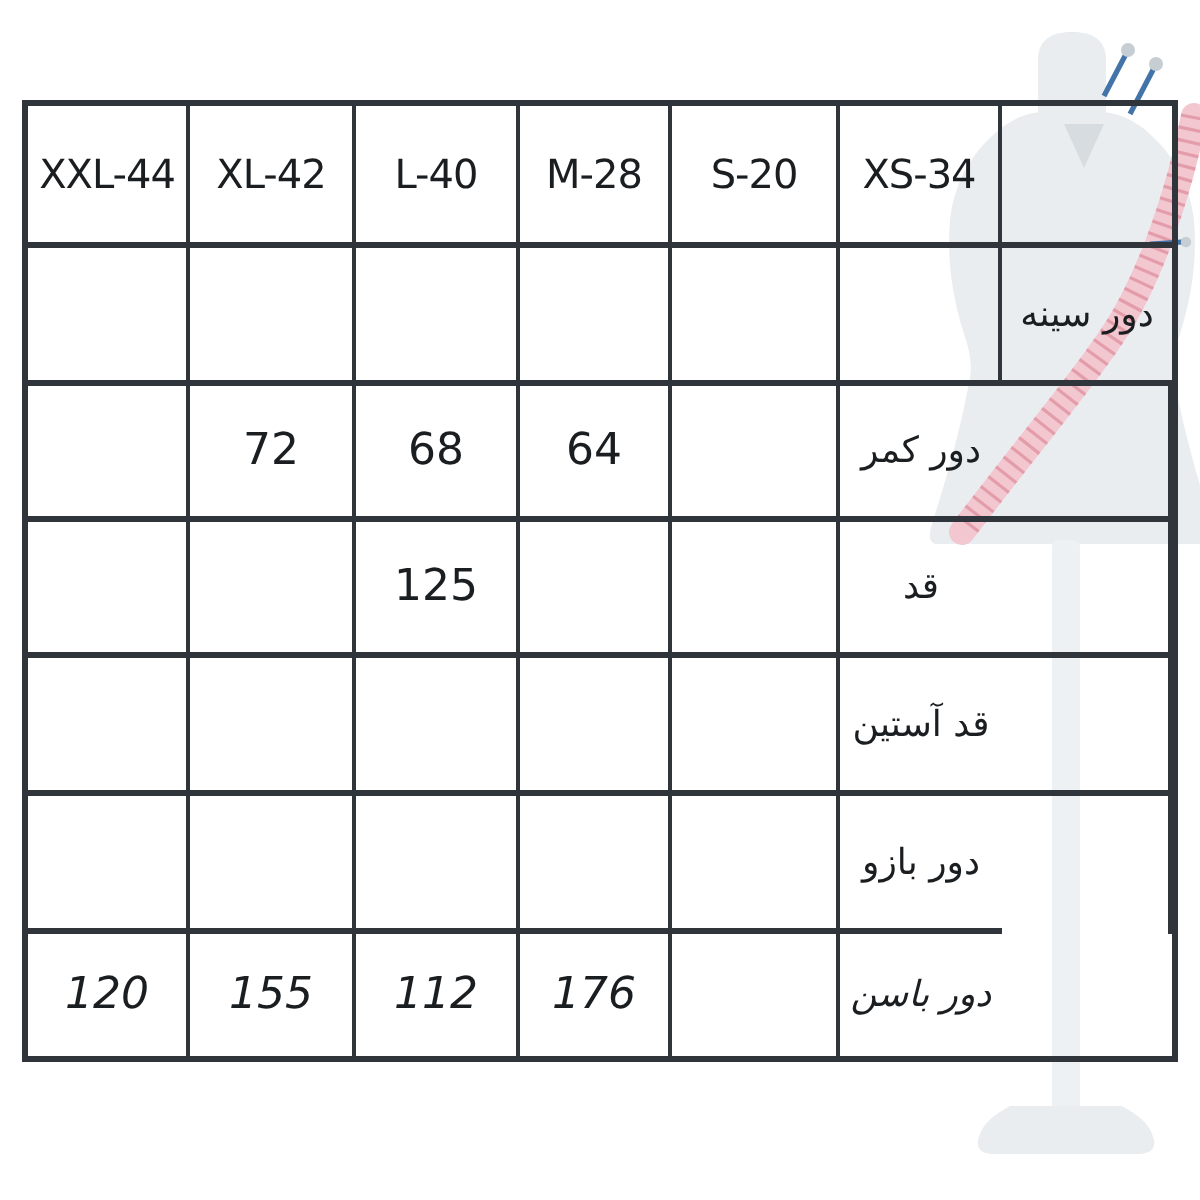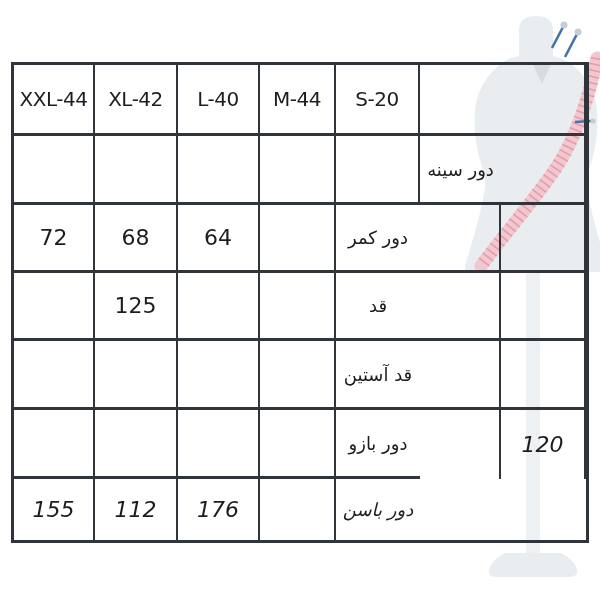--- a/index.html
+++ b/index.html
@@ -1,20 +1,20 @@
 <!DOCTYPE html>
 <html style="--line: #2f353a; --text: #1b1e21;"><head>
 <meta charset="utf-8">
 <style>
   html,body{margin:0;padding:0;}
   body{width:600px;height:600px;background:#ffffff;font-family:"DejaVu Sans",sans-serif;}
   .stage{position:relative;width:600px;height:600px;background:#ffffff;overflow:hidden;}
   .mannequin{position:absolute;left:0;top:0;width:600px;height:600px;}
   .grid{
-    position:absolute;left:11px;top:62px;width:578px;height:481px;
+    position:absolute;left:11px;top:50px;width:578px;height:481px;
     display:grid;
     grid-template-columns:81px 83px 82px 76px 84px 81px 1fr;
     grid-template-rows:71px 69px 68px 68px 69px 69px 1fr;
     border:3px solid var(--line,#2f353a);
     box-sizing:border-box;
     z-index:2;
   }
   .cell{
     box-sizing:border-box;
     border-right:2px solid var(--line,#2f353a);
@@ -68,22 +68,23 @@
     <g>
       <line x1="575" y1="122" x2="591" y2="121" stroke-width="2.4" stroke="#4273a9"></line>
       <circle cx="593" cy="121" r="2.6" fill="#c6cdd3"></circle>
     </g>
   </svg>
 
   <div class="grid" id="size-grid">
       <div class="cell header">XXL-44</div>
       <div class="cell header">XL-42</div>
       <div class="cell header">L-40</div>
-      <div class="cell header">M-44</div>
+      <div class="cell header">M-28</div>
       <div class="cell header">S-20</div>
+      <div class="cell header">XS-34</div>
       <div class="cell header col-last"></div>
       <div class="cell value"></div>
       <div class="cell value"></div>
       <div class="cell value"></div>
       <div class="cell value"></div>
       <div class="cell value"></div>
       <div class="cell value"></div>
       <div class="cell rlabel col-last">دور سینه</div>
       <div class="cell value"></div>
       <div class="cell value">72</div>

